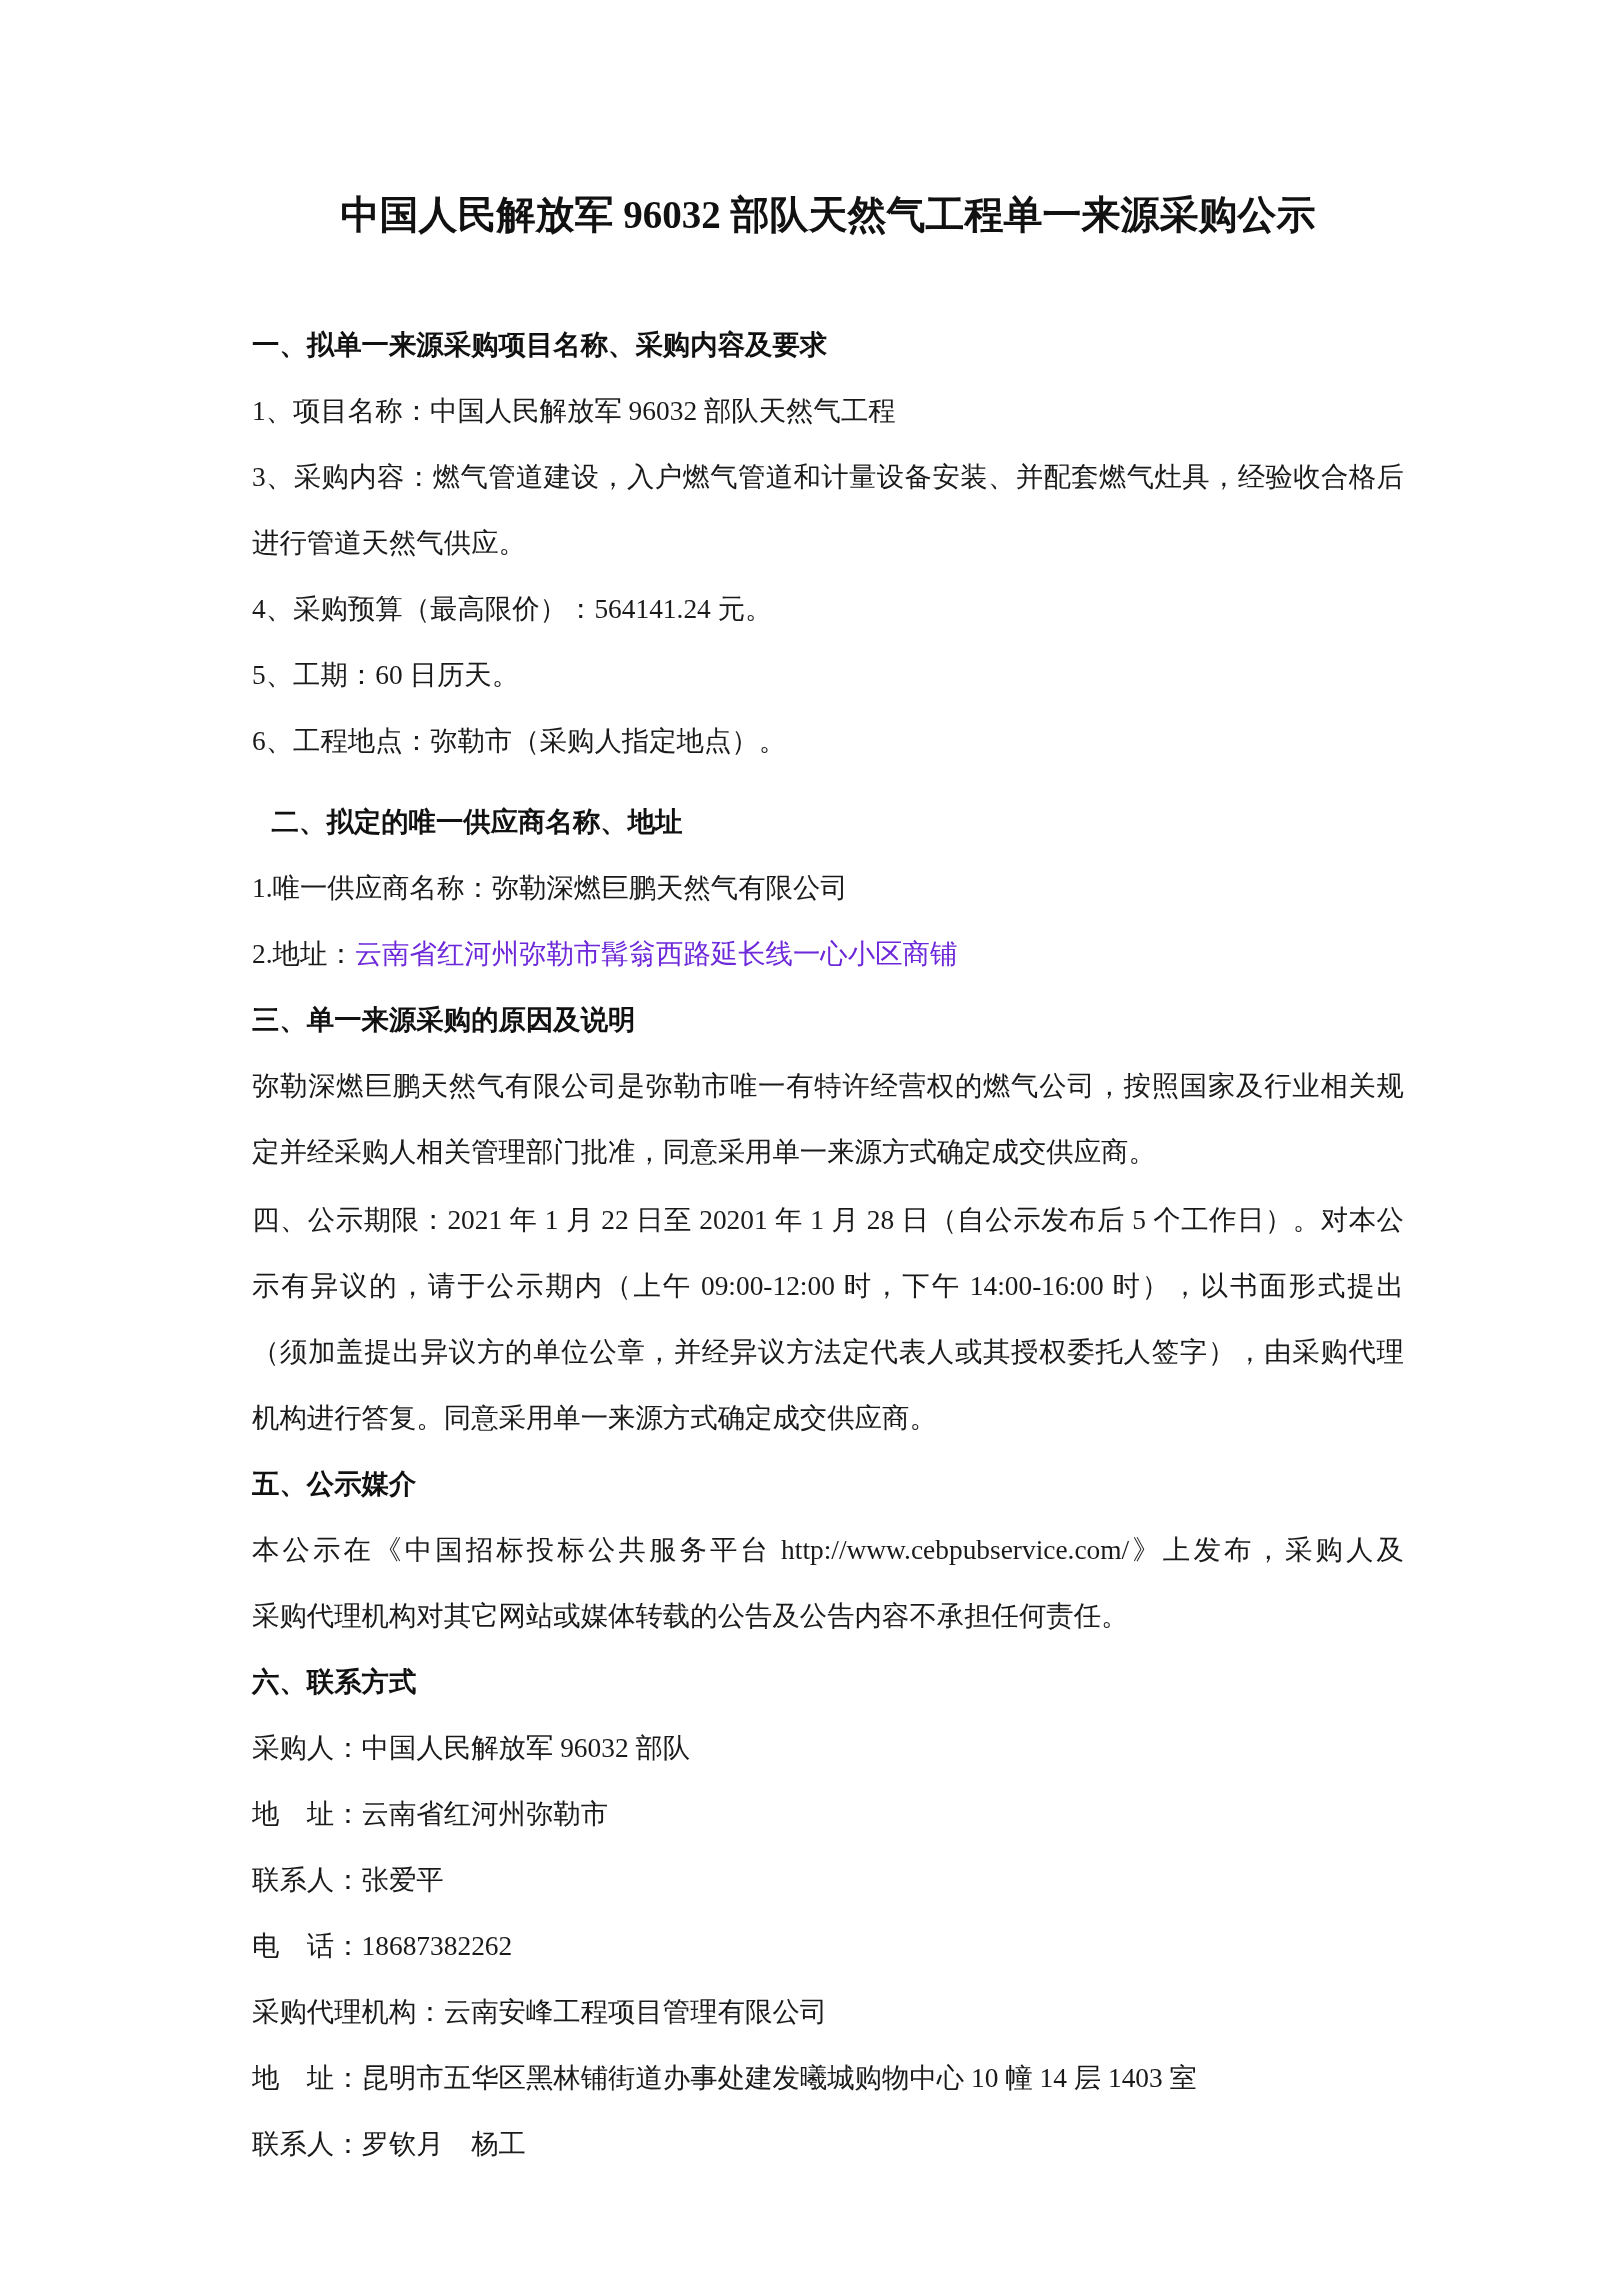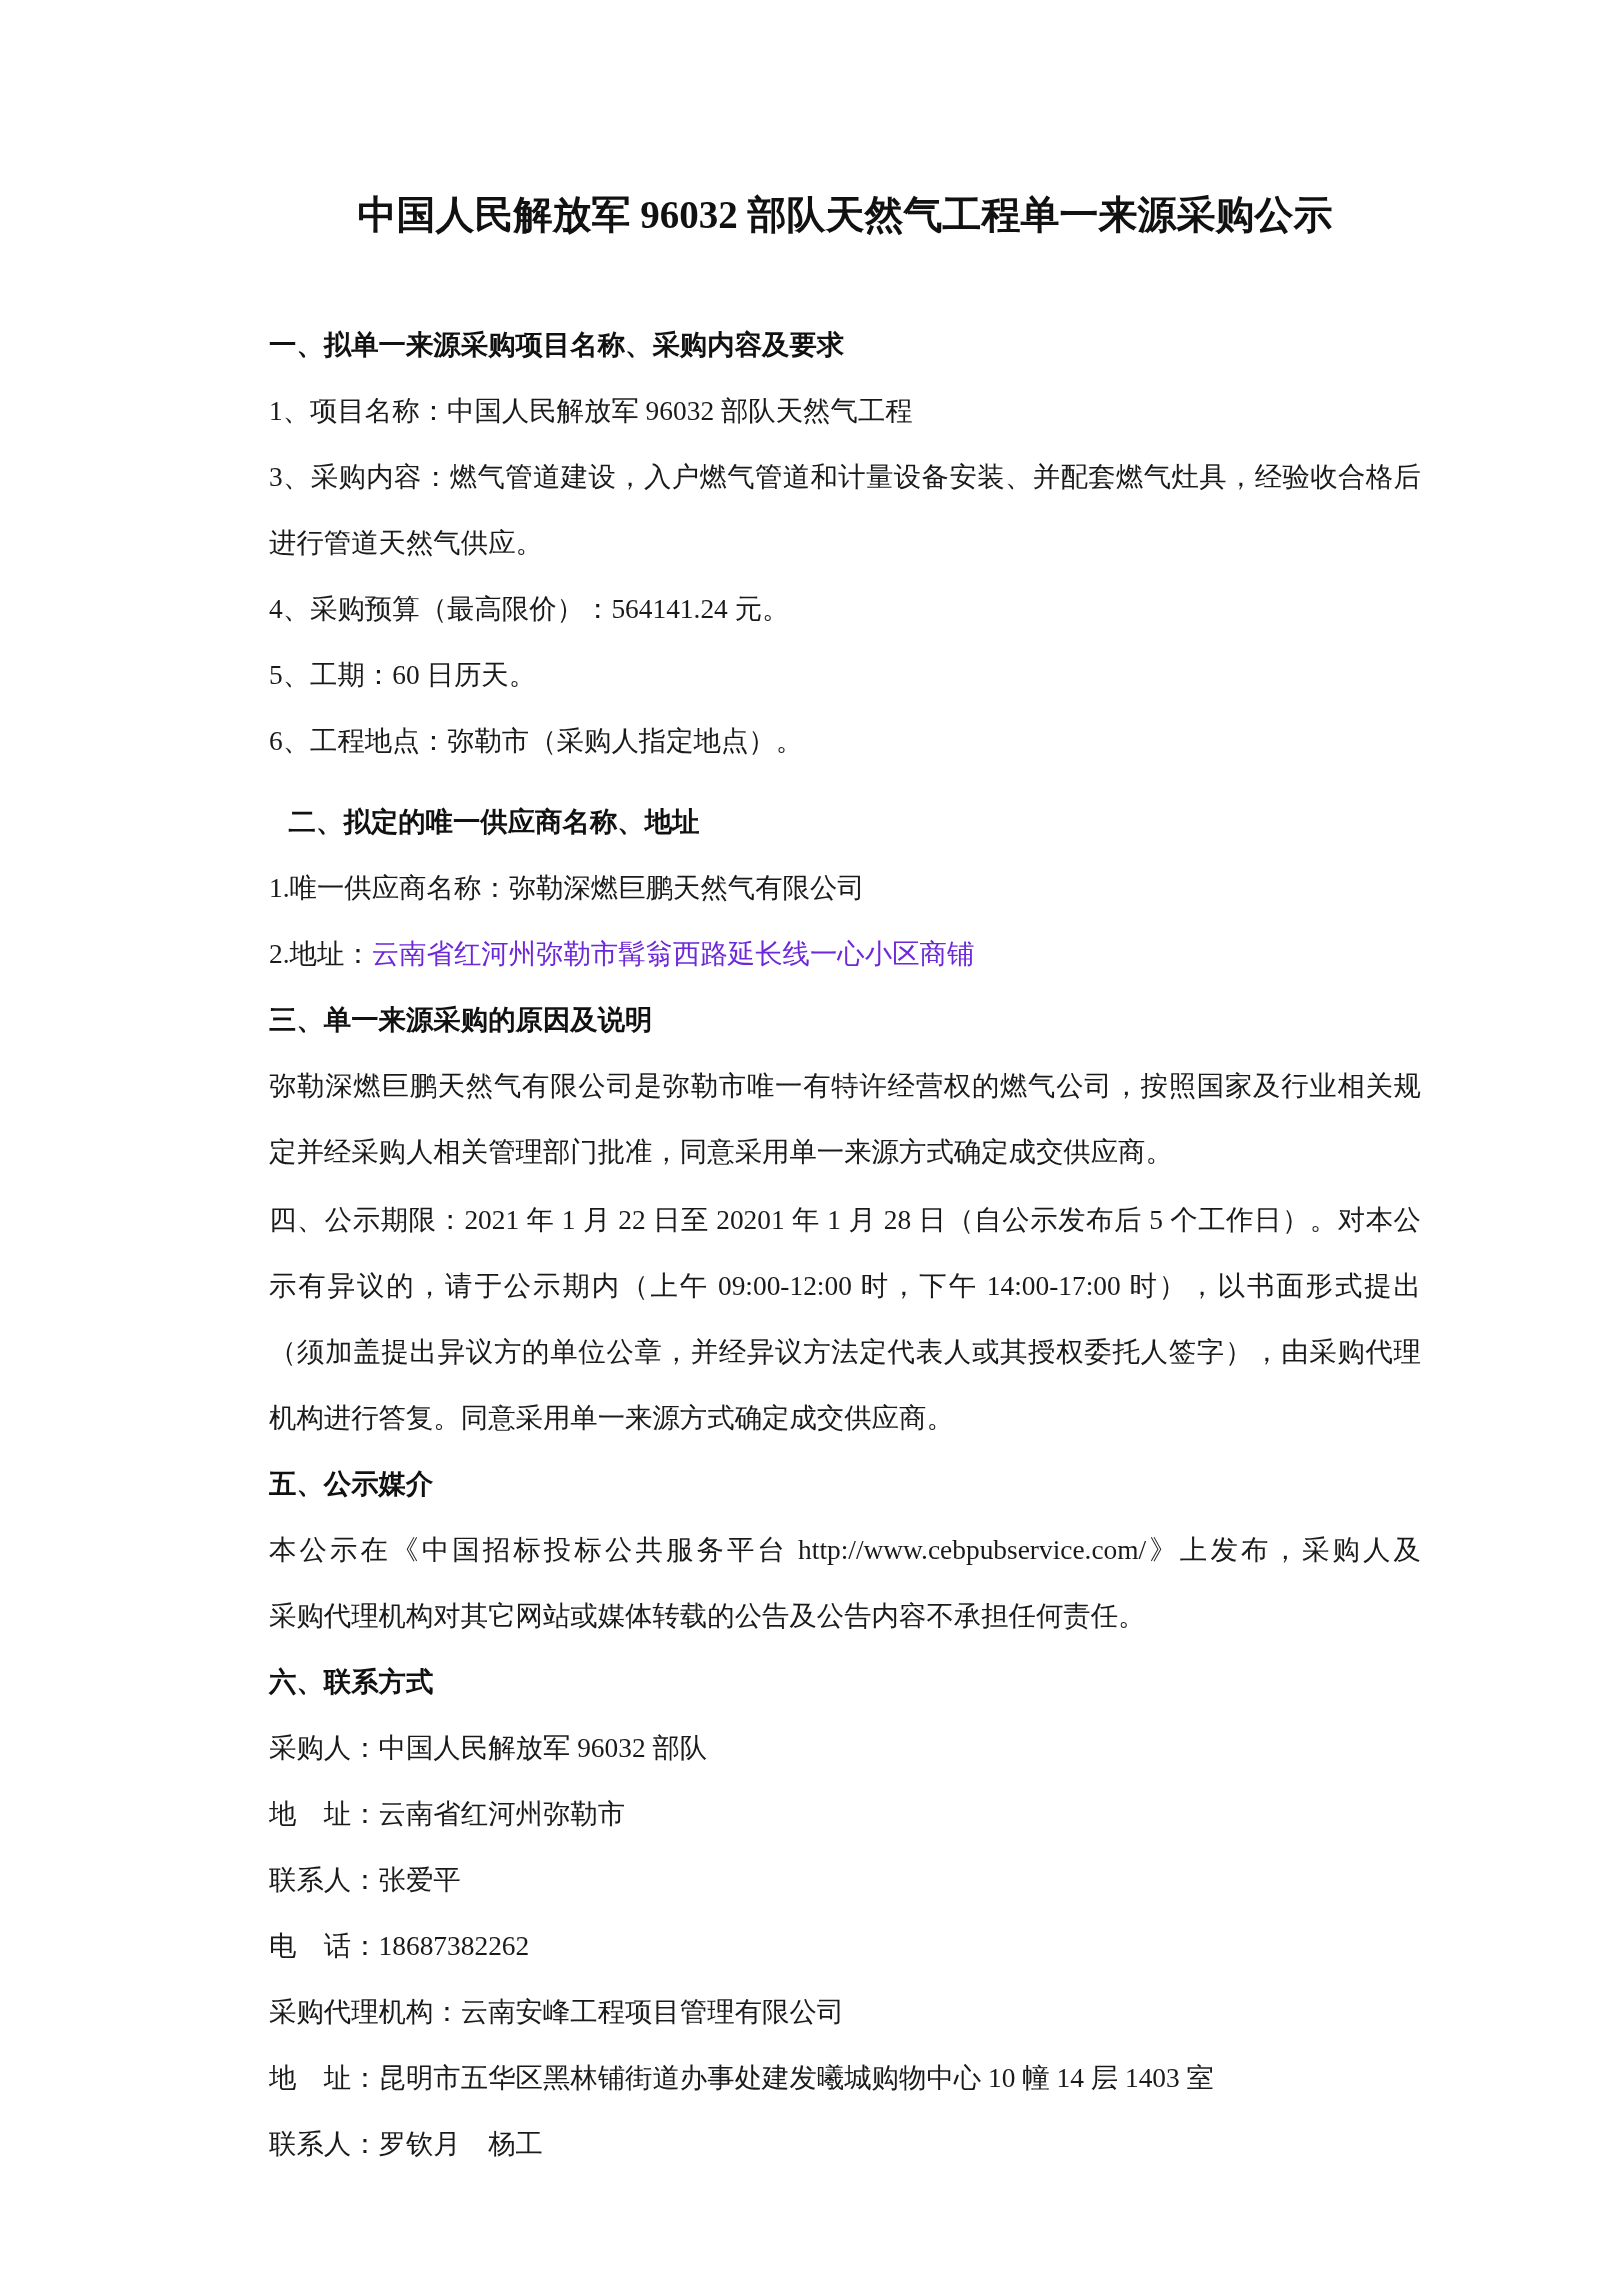--- a/index.html
+++ b/index.html
@@ -10,21 +10,21 @@
   .page {
     position: relative;
     width: 1621px;
     height: 2293px;
     background: #ffffff;
     overflow: hidden;
     font-family: "Liberation Serif", "DejaVu Serif", serif;
   }
   .content {
     position: absolute;
-    left: 257px;
+    left: 240px;
     top: 191px;
     width: 1176px;
     color: #1a1a1a;
     font-size: 27.4px;
     line-height: 54px;
   }
   .doc-title {
     margin: 0 0 80px 0;
     font-size: 39px;
     line-height: 47px;
@@ -74,21 +74,21 @@
 
     <h2 class="heading indent-sm gap-lg">二、拟定的唯一供应商名称、地址</h2>
     <p>1.唯一供应商名称：弥勒深燃巨鹏天然气有限公司</p>
     <p><span>2.地址：</span><span class="muted">云南省红河州弥勒市髯翁西路延长线一心小区商铺</span></p>
 
     <h2 class="heading">三、单一来源采购的原因及说明</h2>
     <p class="just">弥勒深燃巨鹏天然气有限公司是弥勒市唯一有特许经营权的燃气公司，按照国家及行业相关规</p>
     <p>定并经采购人相关管理部门批准，同意采用单一来源方式确定成交供应商。</p>
 
     <p class="just gap-md"><span class="b">四、公示期限：</span><span>2021 年 1 月 22 日至 20201 年 1 月 28 日（自公示发布后 5 个工作日）。对本公</span></p>
-    <p class="just">示有异议的，请于公示期内（上午 09:00-12:00 时，下午 14:00-17:00 时），以书面形式提出</p>
+    <p class="just">示有异议的，请于公示期内（上午 09:00-12:00 时，下午 14:00-16:00 时），以书面形式提出</p>
     <p class="just">（须加盖提出异议方的单位公章，并经异议方法定代表人或其授权委托人签字），由采购代理</p>
     <p>机构进行答复。同意采用单一来源方式确定成交供应商。</p>
 
     <h2 class="heading gap-sm">五、公示媒介</h2>
     <p class="just">本公示在《中国招标投标公共服务平台 http://www.cebpubservice.com/》上发布，采购人及</p>
     <p>采购代理机构对其它网站或媒体转载的公告及公告内容不承担任何责任。</p>
 
     <h2 class="heading">六、联系方式</h2>
     <p>采购人：中国人民解放军 96032 部队</p>
     <p>地　址：云南省红河州弥勒市</p>

